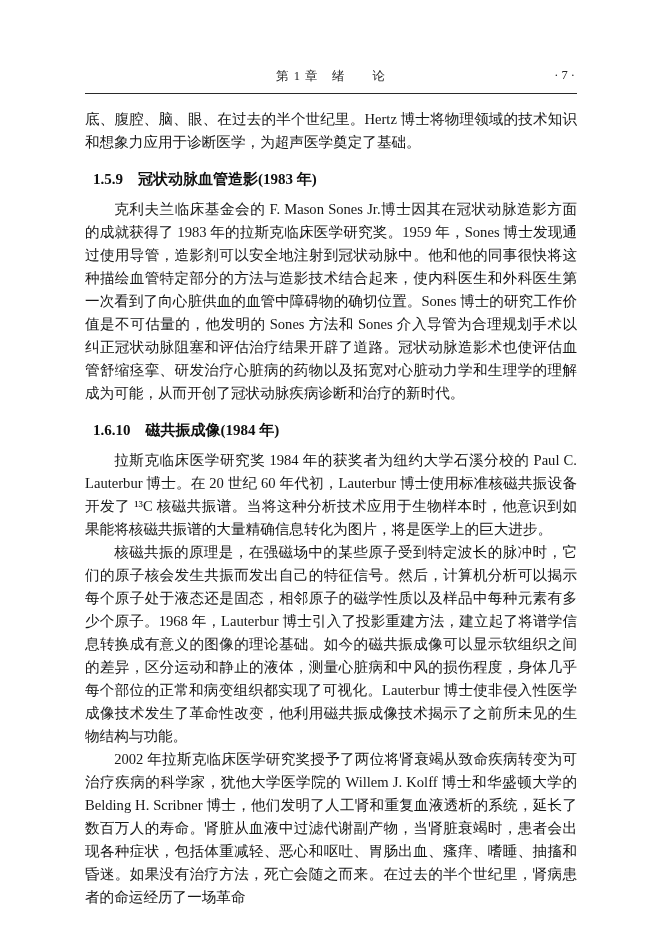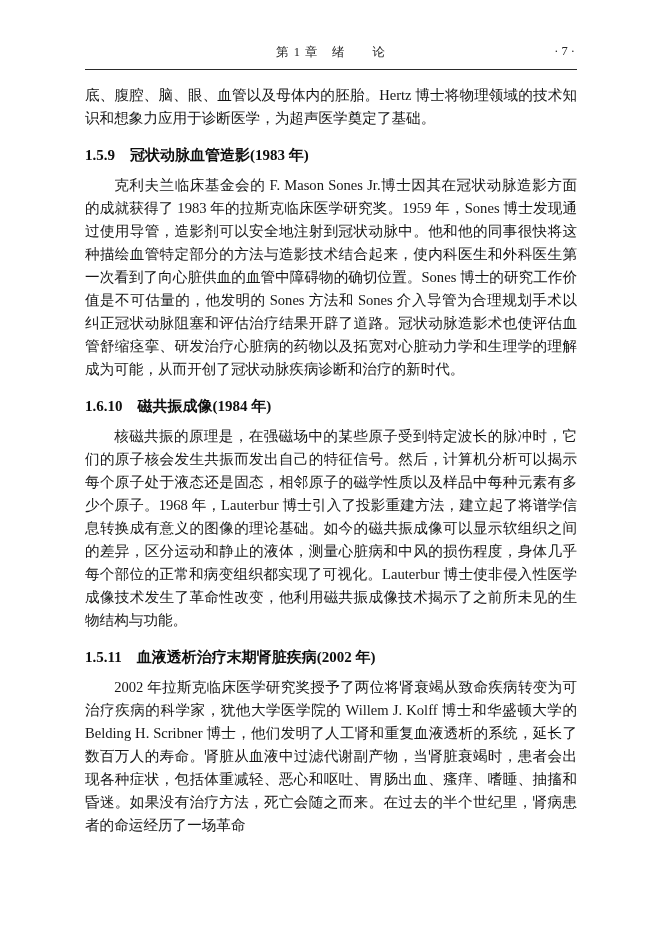--- a/index.html
+++ b/index.html
@@ -7,21 +7,21 @@
   body {
     width: 661px;
     font-family: "Liberation Serif", "DejaVu Serif", serif;
   }
   .page {
     position: relative;
     width: 661px;
     height: 925px;
     background: #ffffff;
     color: #161616;
-    padding: 44px 84px 0 85px;
+    padding: 68px 84px 0 85px;
     overflow: hidden;
   }
   .page-header {
     position: relative;
     height: 17px;
     font-size: 12.5px;
     color: #222;
   }
   .running-head {
     position: absolute;
@@ -47,49 +47,49 @@
   .para {
     text-align: justify;
   }
   .para.indent {
     text-indent: 2em;
   }
   .section-heading {
     font-size: 15px;
     font-weight: bold;
     line-height: 23px;
-    margin: 14px 0 7px 0;
+    margin: 14px 0 7px 8px;
     text-align: left;
     color: #0f0f0f;
   }
 </style>
 </head>
 <body>
 
 <div class="page">
 
   <header class="page-header">
     <span class="running-head">第 1 章　绪　　论</span>
     <span class="page-number">· 7 ·</span>
   </header>
 
   <hr class="header-rule">
 
   <main class="page-body">
 
-    <p class="para">底、腹腔、脑、眼、血管以及母体内的胚胎。Hertz 博士将物理领域的技术知识和想象力应用于诊断医学，为超声医学奠定了基础。</p>
+    <p class="para">底、腹腔、脑、眼、在过去的半个世纪里。Hertz 博士将物理领域的技术知识和想象力应用于诊断医学，为超声医学奠定了基础。</p>
 
     <h2 class="section-heading">1.5.9　冠状动脉血管造影(1983 年)</h2>
 
     <p class="para indent">克利夫兰临床基金会的 F. Mason Sones Jr.博士因其在冠状动脉造影方面的成就获得了 1983 年的拉斯克临床医学研究奖。1959 年，Sones 博士发现通过使用导管，造影剂可以安全地注射到冠状动脉中。他和他的同事很快将这种描绘血管特定部分的方法与造影技术结合起来，使内科医生和外科医生第一次看到了向心脏供血的血管中障碍物的确切位置。Sones 博士的研究工作价值是不可估量的，他发明的 Sones 方法和 Sones 介入导管为合理规划手术以纠正冠状动脉阻塞和评估治疗结果开辟了道路。冠状动脉造影术也使评估血管舒缩痉挛、研发治疗心脏病的药物以及拓宽对心脏动力学和生理学的理解成为可能，从而开创了冠状动脉疾病诊断和治疗的新时代。</p>
 
     <h2 class="section-heading">1.6.10　磁共振成像(1984 年)</h2>
 
+    <p class="para indent">拉斯克临床医学研究奖 1984 年的获奖者为纽约大学石溪分校的 Paul C. Lauterbur 博士。在 20 世纪 60 年代初，Lauterbur 博士使用标准核磁共振设备开发了 ¹³C 核磁共振谱。当将这种分析技术应用于生物样本时，他意识到如果能将核磁共振谱的大量精确信息转化为图片，将是医学上的巨大进步。</p>
 
     <p class="para indent">核磁共振的原理是，在强磁场中的某些原子受到特定波长的脉冲时，它们的原子核会发生共振而发出自己的特征信号。然后，计算机分析可以揭示每个原子处于液态还是固态，相邻原子的磁学性质以及样品中每种元素有多少个原子。1968 年，Lauterbur 博士引入了投影重建方法，建立起了将谱学信息转换成有意义的图像的理论基础。如今的磁共振成像可以显示软组织之间的差异，区分运动和静止的液体，测量心脏病和中风的损伤程度，身体几乎每个部位的正常和病变组织都实现了可视化。Lauterbur 博士使非侵入性医学成像技术发生了革命性改变，他利用磁共振成像技术揭示了之前所未见的生物结构与功能。</p>
 
-    <h2 class="section-heading">1.5.11　血液透析治疗末期肾脏疾病(2002 年)</h2>
 
     <p class="para indent">2002 年拉斯克临床医学研究奖授予了两位将肾衰竭从致命疾病转变为可治疗疾病的科学家，犹他大学医学院的 Willem J. Kolff 博士和华盛顿大学的 Belding H. Scribner 博士，他们发明了人工肾和重复血液透析的系统，延长了数百万人的寿命。肾脏从血液中过滤代谢副产物，当肾脏衰竭时，患者会出现各种症状，包括体重减轻、恶心和呕吐、胃肠出血、瘙痒、嗜睡、抽搐和昏迷。如果没有治疗方法，死亡会随之而来。在过去的半个世纪里，肾病患者的命运经历了一场革命</p>
 
   </main>
 
 </div>
 
 </body></html>

